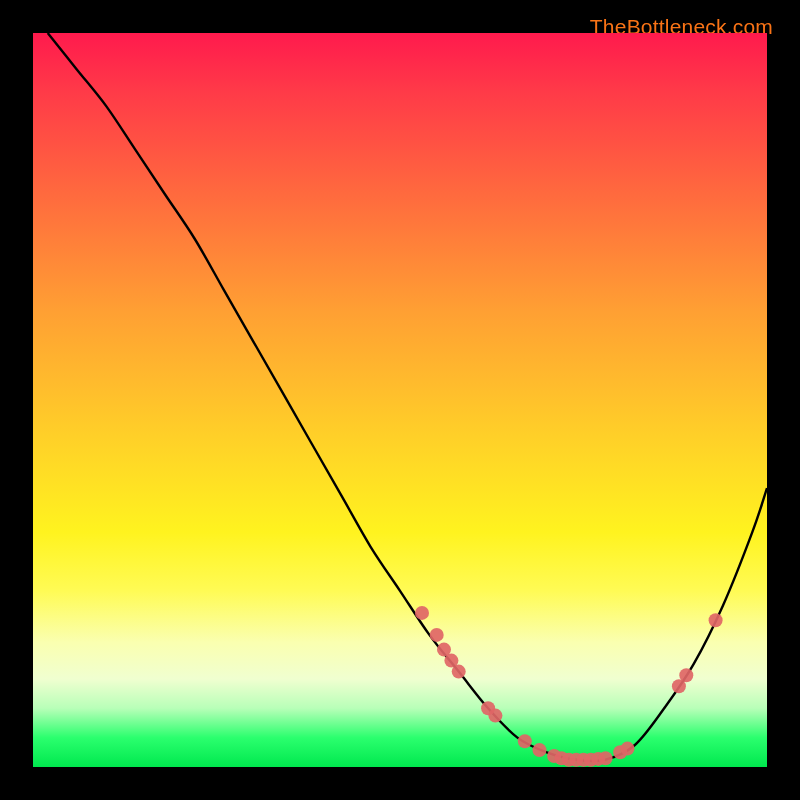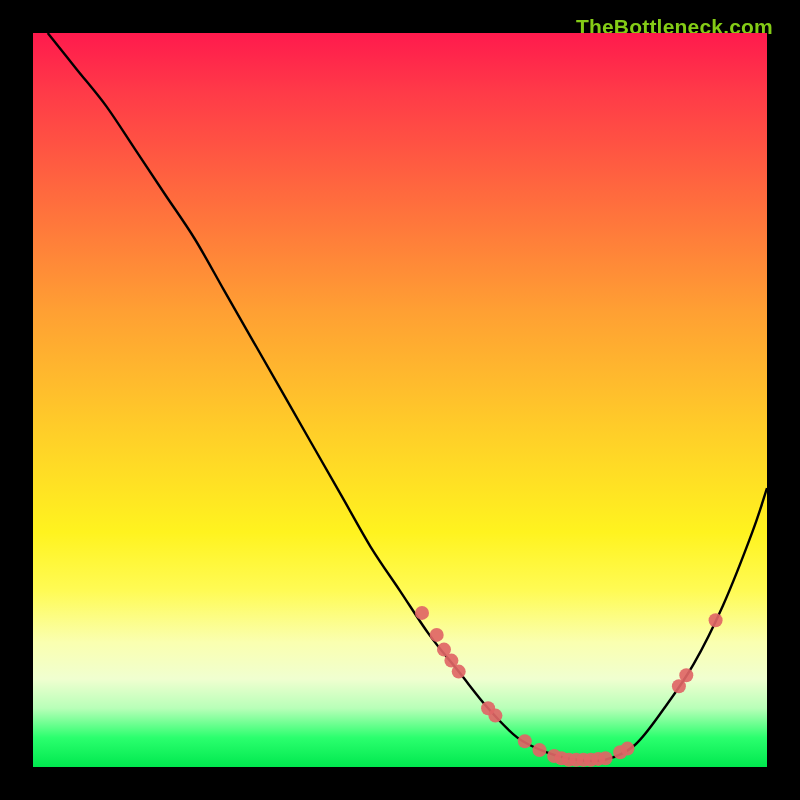--- a/index.html
+++ b/index.html
@@ -39,23 +39,23 @@
       #f0ffd0 88%,
       #b8ffb8 92%,
       #2bff6e 96%,
       #00e84e 100%
     );
   }
   .watermark {
     position: absolute;
     right: 12px;
     top: 0px;
-    color: #84cc16;
+    color: #f97316;
     font-size: 21px;
-    font-weight: 700;
+    font-weight: 400;
     letter-spacing: 0.2px;
   }
   svg.curve {
     position: absolute;
     left: 0;
     top: 0;
     width: 734px;
     height: 734px;
     overflow: visible;
   }

